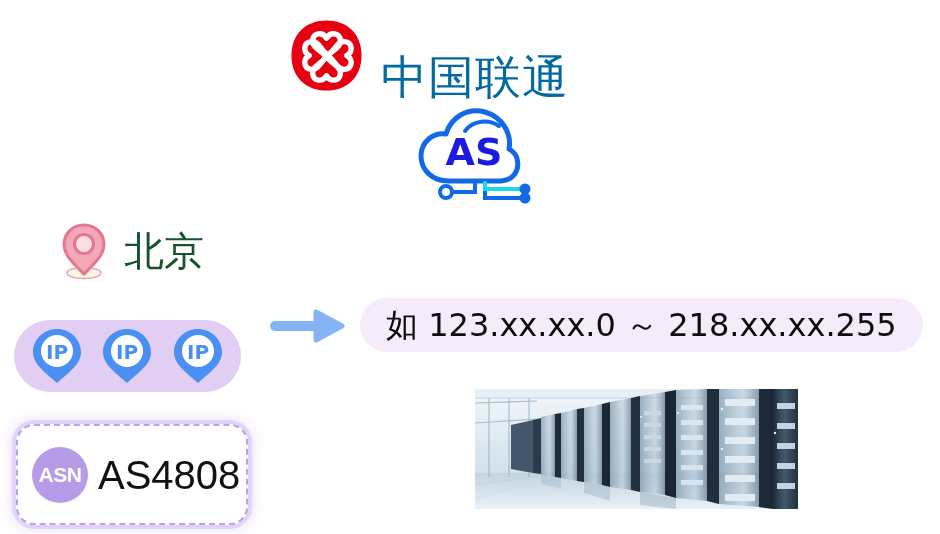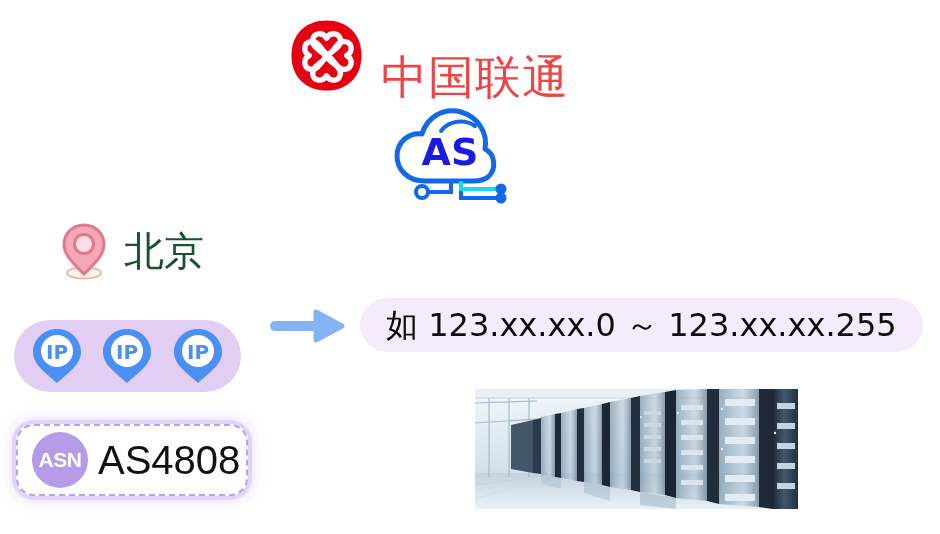--- a/index.html
+++ b/index.html
@@ -27,32 +27,32 @@
   }
   .unicom-logo {
     width: 73px;
     height: 73px;
     flex: 0 0 auto;
     display: block;
   }
   .brand-name {
     font-size: 46px;
     line-height: 1;
-    color: #ef4444;
+    color: #0369a1;
     font-weight: 400;
     letter-spacing: 1px;
     white-space: nowrap;
     font-family: "DejaVu Sans", "Liberation Sans", sans-serif;
     margin-top: 44px;
   }
 
   
   .cloud-as {
     position: absolute;
-    left: 389px;
+    left: 413px;
     top: 97px;
     width: 122px;
     height: 108px;
   }
   .cloud-as svg { display: block; width: 100%; height: 100%; }
 
   
   .city-row {
     position: absolute;
     left: 58px;
@@ -118,21 +118,21 @@
     white-space: nowrap;
     font-family: "DejaVu Sans", "Liberation Sans", sans-serif;
   }
 
   
   .asn-badge {
     position: absolute;
     left: 16px;
     top: 424px;
     width: 232px;
-    height: 72px;
+    height: 101px;
     background: #ffffff;
     border: 2px dashed #b9a2ec;
     border-radius: 18px;
     box-shadow: 0 0 0 4px rgba(200,178,242,0.38),
                 0 0 14px 4px rgba(196,172,240,0.45);
     display: flex;
     align-items: center;
     gap: 10px;
     padding-left: 14px;
     box-sizing: border-box;
@@ -264,21 +264,21 @@
 </div>
 
 <div class="flow-arrow">
   <svg viewBox="0 0 80 40" xmlns="http://www.w3.org/2000/svg">
     <rect x="2" y="15" width="52" height="10" rx="5" fill="#84b4f5"></rect>
     <path d="M48 6 L 74 20 L 48 34 Z" fill="#84b4f5" stroke="#84b4f5" stroke-width="5" stroke-linejoin="round"></path>
   </svg>
 </div>
 
 <div class="range-pill">
-  <span class="range-text">如 123.xx.xx.0 ～ 123.xx.xx.255</span>
+  <span class="range-text">如 123.xx.xx.0 ～ 218.xx.xx.255</span>
 </div>
 
 <div class="asn-badge">
   <span class="asn-chip">ASN</span>
   <span class="asn-value">AS4808</span>
 </div>
 
 <div class="datacenter-photo">
   <svg viewBox="0 0 323 120" preserveAspectRatio="none" xmlns="http://www.w3.org/2000/svg">
     <defs>

